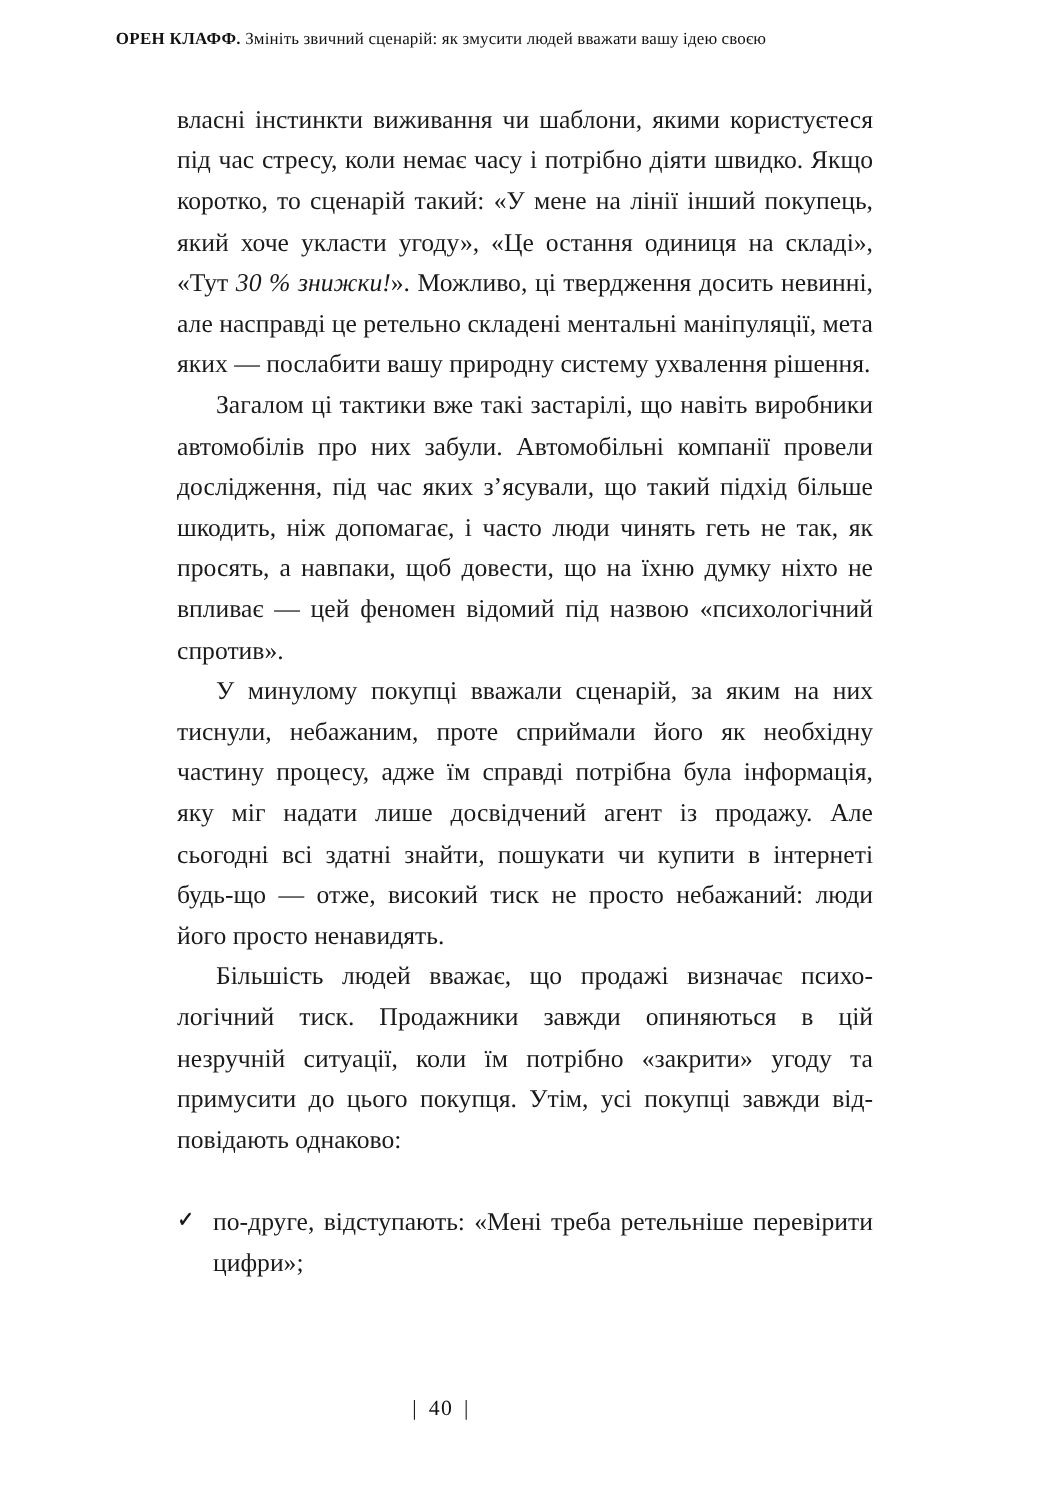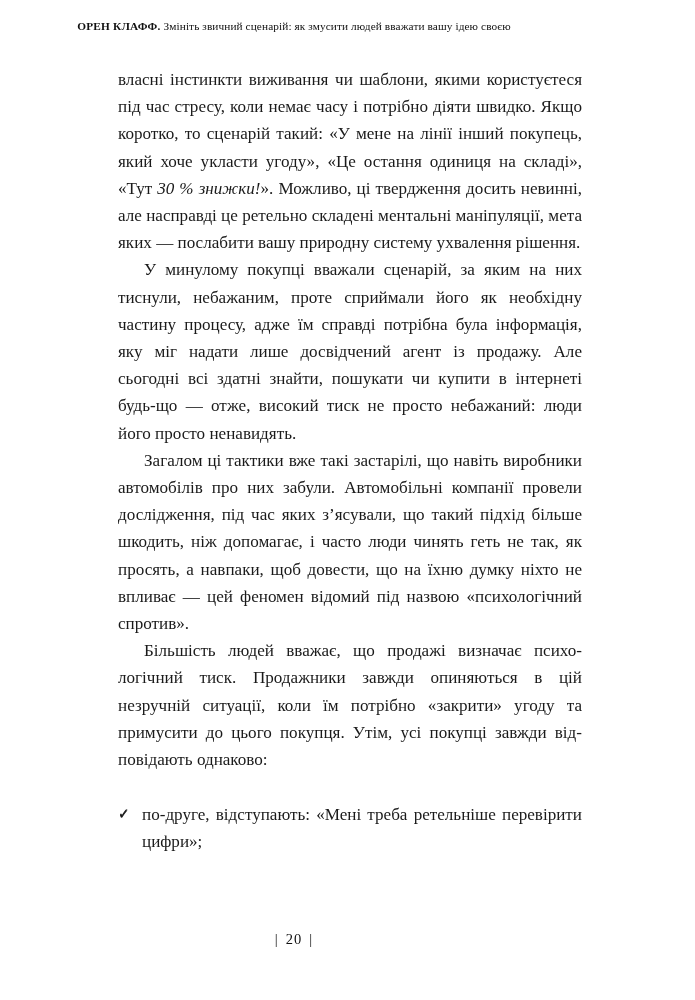--- a/index.html
+++ b/index.html
@@ -105,32 +105,32 @@
 
 <div class="page">
 
   <div class="running-head">
     <span class="author">ОРЕН КЛАФФ.</span>
     <span>Змініть звичний сценарій: як змусити людей вважати вашу ідею своєю</span>
   </div>
 
   <div class="body-text">
     <p class="para first"><span>власні інстинкти виживання чи шаблони, якими користу­єтеся під час стресу, коли немає часу і потрібно діяти швид­ко. Якщо коротко, то сценарій такий: «У мене на лінії інший покупець, який хоче укласти угоду», «Це остання одиниця на складі», «Тут </span><span class="italic">30 % знижки!</span><span>». Можливо, ці твердження досить невинні, але насправді це ретельно складені мен­тальні маніпуляції, мета яких — послабити вашу природну систему ухвалення рішення.</span></p>
+    <p class="para">Загалом ці тактики вже такі застарілі, що навіть вироб­ники автомобілів про них забули. Автомобільні компанії провели дослідження, під час яких з’ясували, що такий підхід більше шкодить, ніж допомагає, і часто люди чинять геть не так, як просять, а навпаки, щоб довести, що на їхню думку ніхто не впливає — цей феномен відомий під назвою «психологічний спротив».</p>
     <p class="para">У минулому покупці вважали сценарій, за яким на них тиснули, небажаним, проте сприймали його як необхідну частину процесу, адже їм справді потрібна була інформа­ція, яку міг надати лише досвідчений агент із продажу. Але сьогодні всі здатні знайти, пошукати чи купити в інтер­неті будь-що — отже, високий тиск не просто небажаний: люди його просто ненавидять.</p>
-    <p class="para">Загалом ці тактики вже такі застарілі, що навіть вироб­ники автомобілів про них забули. Автомобільні компанії провели дослідження, під час яких з’ясували, що такий підхід більше шкодить, ніж допомагає, і часто люди чинять геть не так, як просять, а навпаки, щоб довести, що на їхню думку ніхто не впливає — цей феномен відомий під назвою «психологічний спротив».</p>
     <p class="para">Більшість людей вважає, що продажі визначає психо­логічний тиск. Продажники завжди опиняються в цій незручній ситуації, коли їм потрібно «закрити» угоду та примусити до цього покупця. Утім, усі покупці завжди від­повідають однаково:</p>
   </div>
 
   <ul class="list">
     <li>
       <span class="tick">✓</span>
     </li>
     <li>
       <span class="tick">✓</span>
       <span>по-друге, відступають: «Мені треба ретельніше переві­рити цифри»;</span>
     </li>
   </ul>
 
   <div class="folio">
-    <span class="bar">|</span><span>20</span><span class="bar">|</span>
+    <span class="bar">|</span><span>40</span><span class="bar">|</span>
   </div>
 
 </div>
 
 </body></html>

